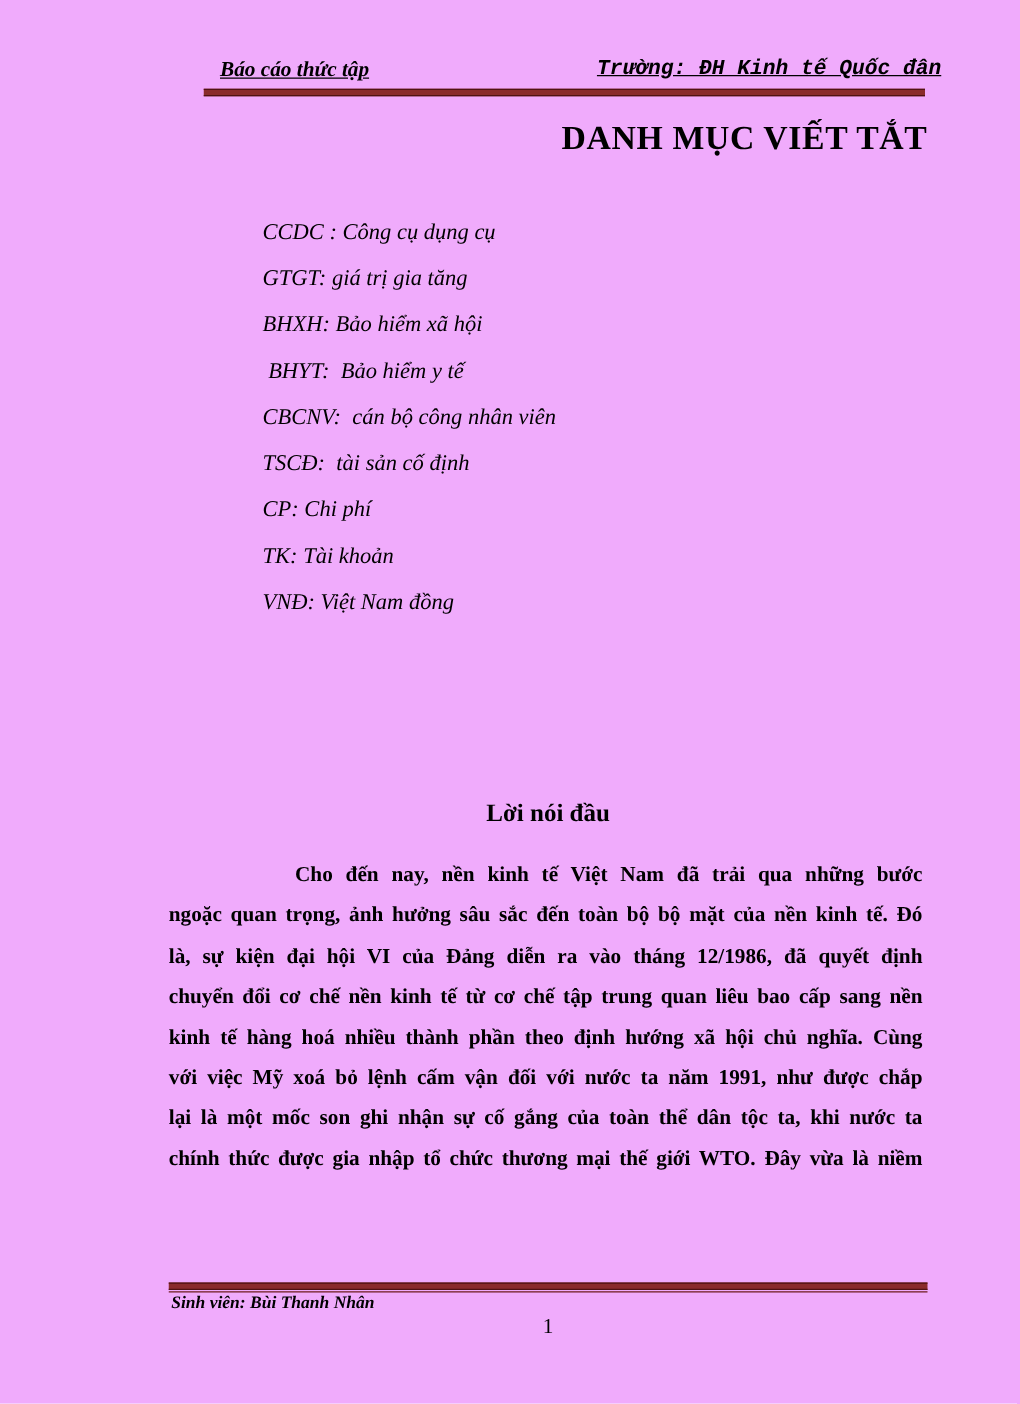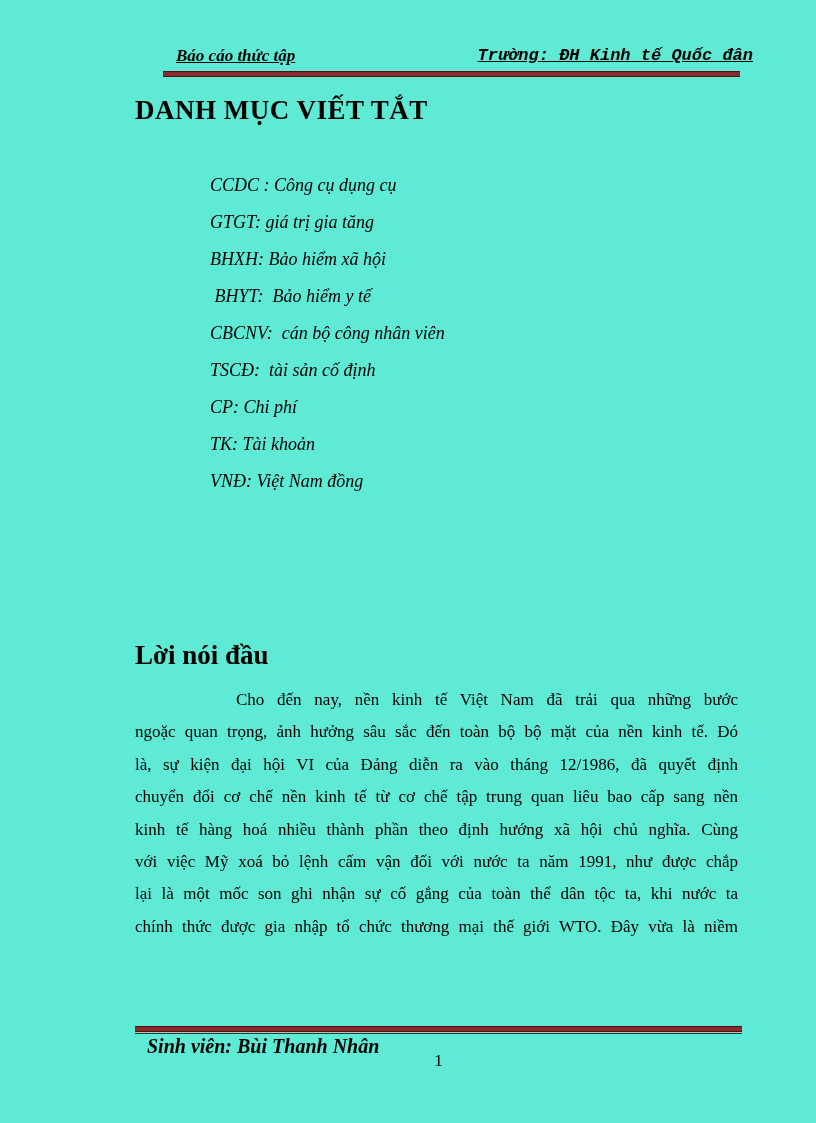--- a/index.html
+++ b/index.html
@@ -1,20 +1,20 @@
 <!DOCTYPE html>
 <html><head>
 <meta charset="utf-8">
 <style>
   html, body { margin: 0; padding: 0; background: #ffffff; }
   .page {
     position: relative;
     width: 816px;
     height: 1123px;
-    background: #5eead4;
+    background: #f0abfc;
     font-family: "Liberation Serif", "DejaVu Serif", serif;
     color: #000000;
     overflow: hidden;
   }
   .hdr-text {
     position: absolute;
     top: 46px;
     font-size: 17px;
     font-weight: bold;
     font-style: italic;
@@ -33,71 +33,73 @@
     position: absolute;
     left: 163px;
     top: 71px;
     width: 577px;
   }
   .doc-title {
     position: absolute;
     left: 135px;
     top: 95px;
     width: 607px;
-    text-align: left;
+    text-align: right;
     font-size: 27px;
     font-weight: bold;
     letter-spacing: 0.5px;
   }
   .abbrev-list {
     position: absolute;
     left: 210px;
     top: 167px;
     font-size: 18px;
     line-height: 37px;
     font-style: italic;
   }
   .abbrev-item { white-space: pre-wrap; }
   .section-heading {
     position: absolute;
     left: 135px;
     top: 640px;
     width: 607px;
-    font-size: 27px;
+    text-align: center;
+    font-size: 20px;
     font-weight: bold;
   }
   .body-text {
     position: absolute;
     left: 135px;
     top: 684px;
     width: 603px;
     font-size: 17px;
     line-height: 32.4px;
   }
   .body-line {
     text-align: justify;
     text-align-last: justify;
+    font-weight: bold;
   }
   .body-line.first-line { padding-left: 101px; }
   .rule-bottom {
     position: absolute;
     left: 135px;
     top: 1026px;
     width: 607px;
   }
   .rule-thin {
     margin-top: 1px;
     height: 1px;
     background: #6d1c1c;
   }
   .footer-author {
     position: absolute;
-    left: 147px;
+    left: 137px;
     top: 1035px;
-    font-size: 20px;
+    font-size: 14px;
     font-weight: bold;
     font-style: italic;
     white-space: nowrap;
   }
   .page-number {
     position: absolute;
     left: 135px;
     top: 1051px;
     width: 607px;
     text-align: center;

